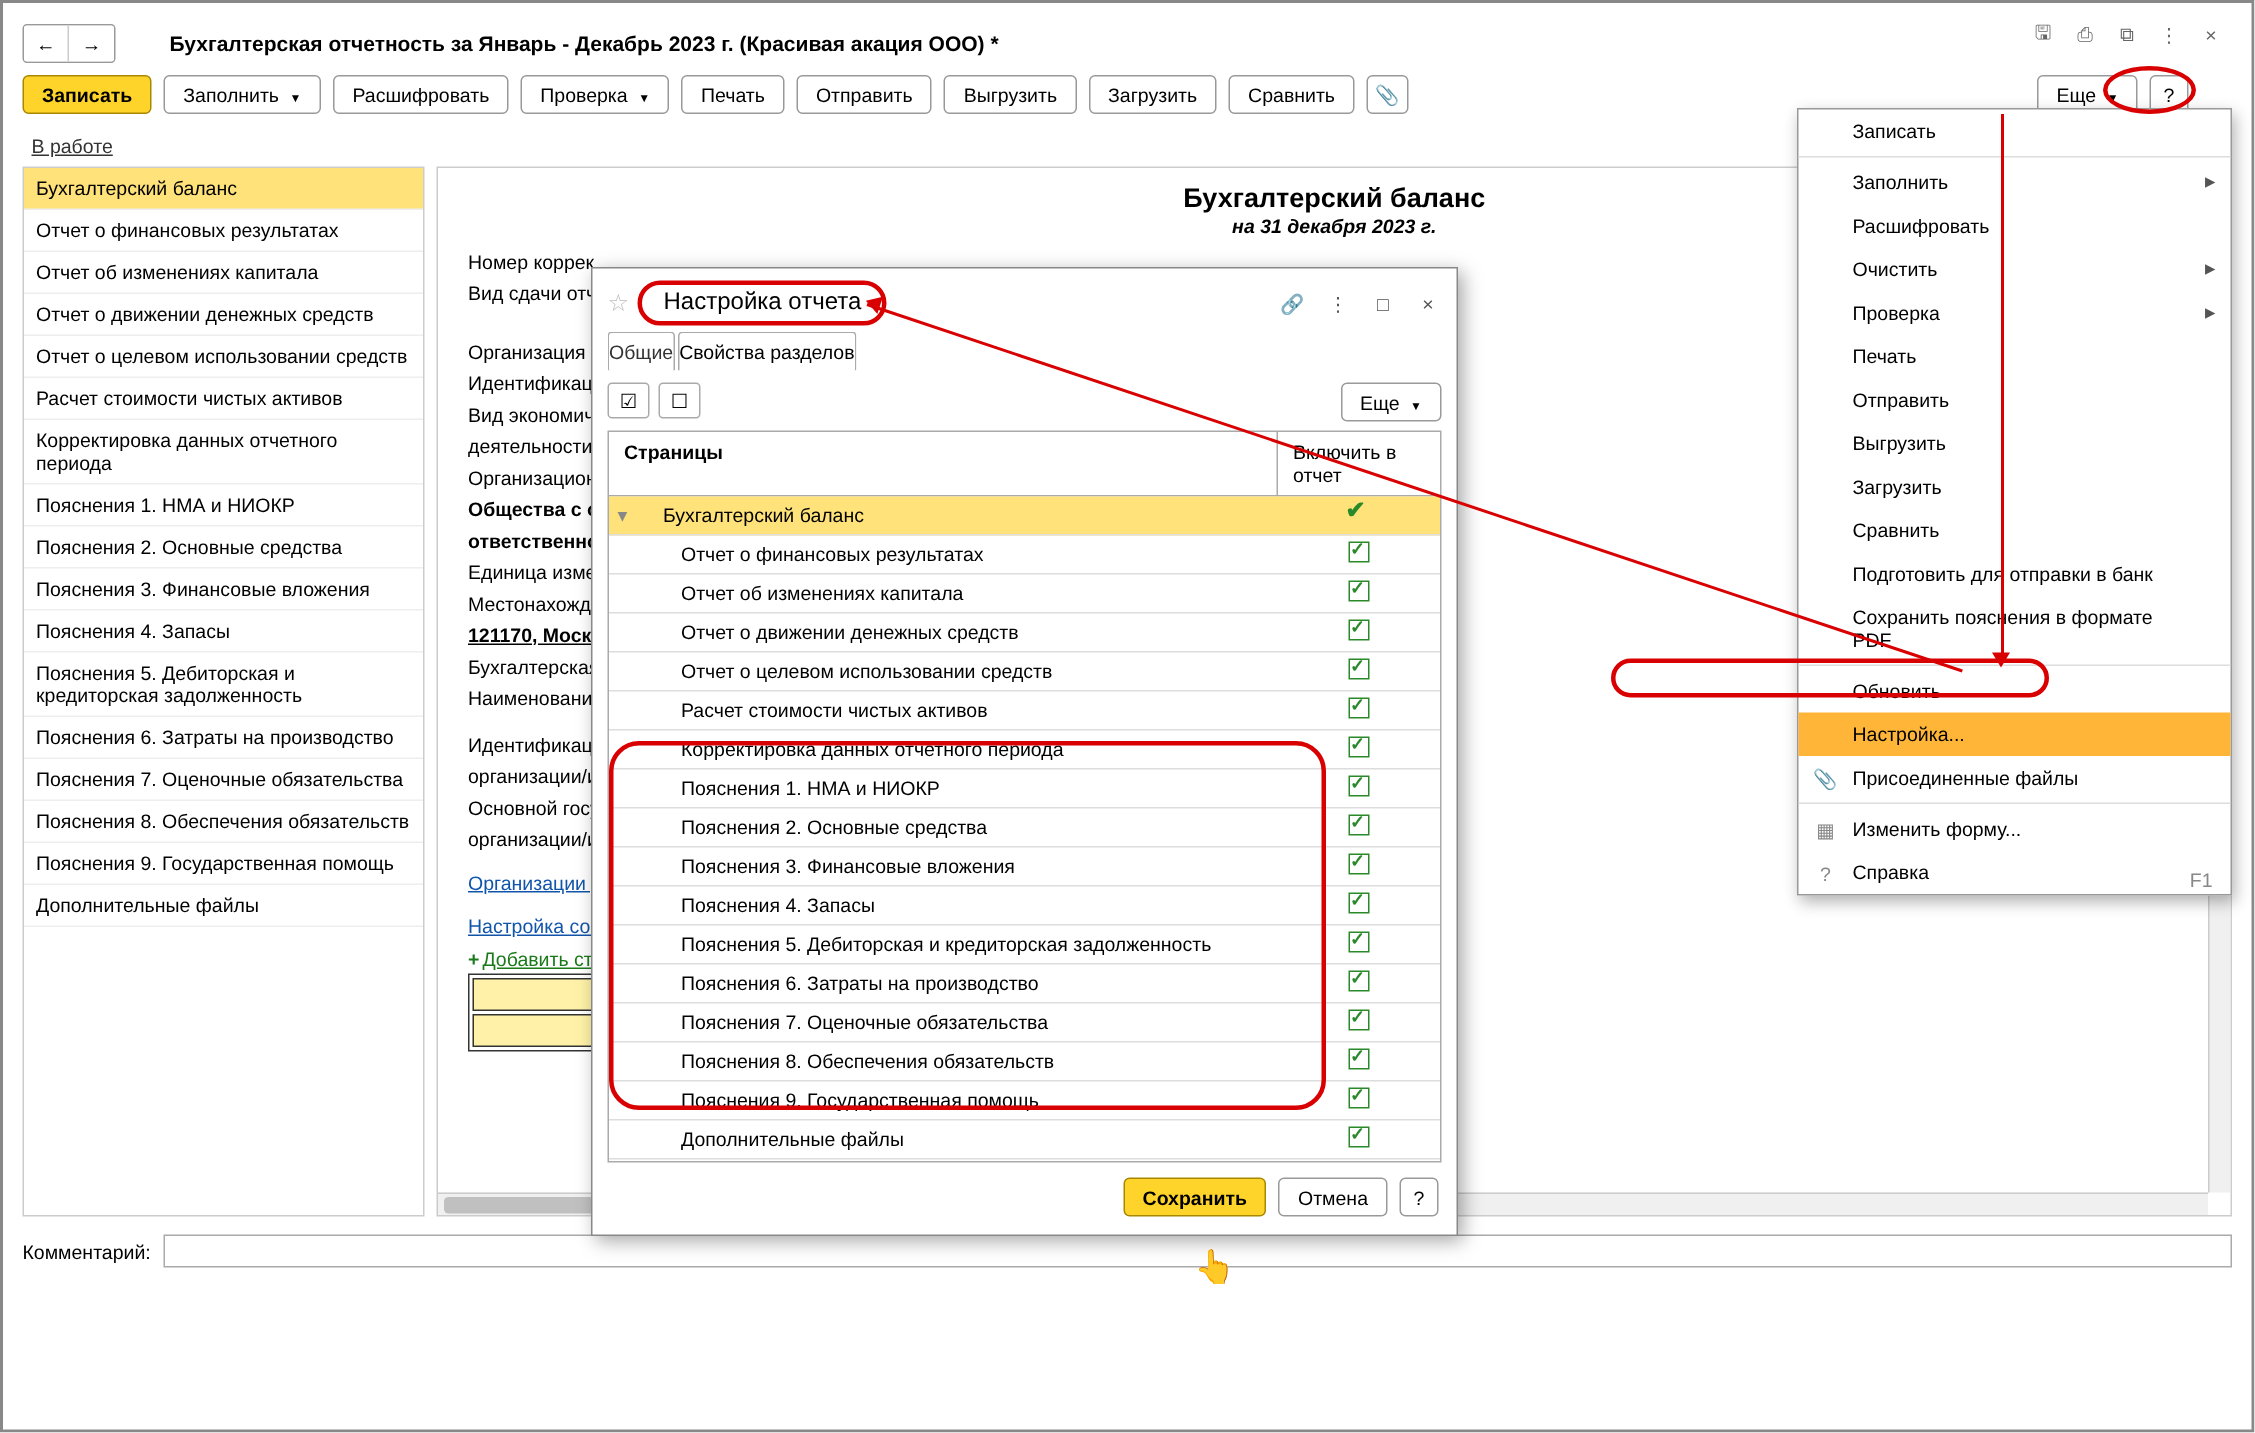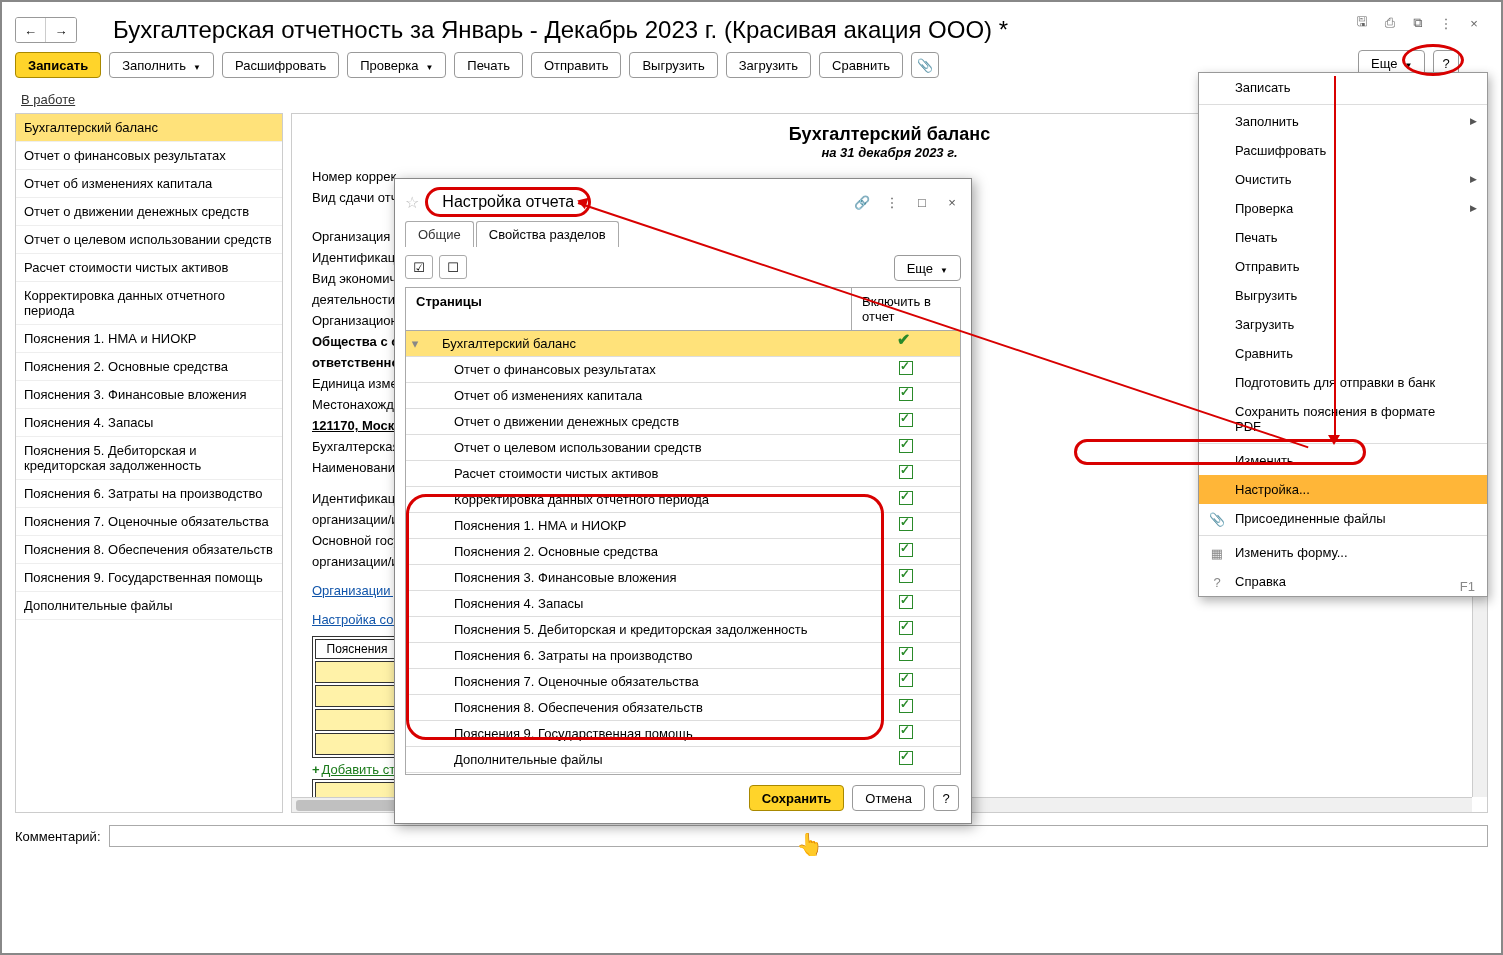--- a/index.html
+++ b/index.html
@@ -3,21 +3,21 @@
 <meta charset="utf-8">
 <style>
   * { box-sizing: border-box; margin: 0; padding: 0; font-family: Arial, sans-serif; font-size: 13px; }
   body { background: #fff; }
   .canvas { width: 1503px; height: 955px; position: relative; border: 2px solid #888; padding: 10px 13px 50px 13px; background:#fff;}
   
   .topbar { display:flex; align-items:center; gap:6px; padding:4px 0 6px 0; }
   .nav-arrows { display:flex; border:1px solid #999; border-radius:3px; overflow:hidden;}
   .nav-arrow { width:30px; height:24px; display:flex; align-items:center; justify-content:center; border-right:1px solid #ccc; background:#fff;}
   .nav-arrow:last-child{border-right:none;}
-  .title { font-size:24px; padding-left:30px; font-weight:normal;}
+  .title { font-size:14px; padding-left:30px; font-weight:bold;}
   .top-right-icons { position:absolute; right:18px; top:12px; display:flex; gap:10px; align-items:center;}
   .tri-icon{ width:18px; height:18px; display:flex; align-items:center; justify-content:center; color:#666;}
   
   .toolbar { display:flex; gap:8px; align-items:center; padding:2px 0 8px 0;}
   .btn { border:1px solid #999; border-radius:4px; padding:4px 12px; background:#fff; display:inline-flex; align-items:center; gap:4px; height:26px;}
   .btn.primary { background:#ffd42a; font-weight:bold; border-color:#a88800;}
   .btn .caret::after{content:"▼"; font-size:8px; margin-left:3px;}
   .btn-help{ width:26px; padding:0; justify-content:center;}
   .btn-icon-only{ width:28px; padding:0; justify-content:center;}
   
@@ -53,21 +53,21 @@
   
   
   .modal { position:absolute; left:392px; top:176px; width:578px; height:646px; background:#fff; border:1px solid #888; box-shadow:3px 3px 12px rgba(0,0,0,0.35); display:flex; flex-direction:column;}
   .modal-titlebar{ display:flex; align-items:center; padding:8px 10px 4px 10px; gap:6px;}
   .star{color:#bbb; font-size:16px;}
   .modal-title{ font-size:16px; font-weight:normal; border:3px solid #d80000; border-radius:20px; padding:3px 14px;}
   .modal-title-icons{margin-left:auto; display:flex; gap:12px; align-items:center; color:#555;}
   .mt-icon{width:18px;height:18px; display:flex; align-items:center; justify-content:center;}
   
   .modal-tabs{ display:flex; padding:0 10px; position:relative;}
-  .tab{ border:1px solid #aaa; border-bottom:none; padding:5px 12px; background:#fff; border-radius:3px 3px 0 0; margin-right:2px;}
+  .tab{ border:1px solid #aaa; border-bottom:none; padding:5px 0; background:#fff; border-radius:3px 3px 0 0; margin-right:2px;}
   .tab.inactive{color:#333;}
   
   .modal-toolbar{ display:flex; gap:6px; padding:8px 10px 6px 10px;}
   .tiny-btn{ border:1px solid #aaa; border-radius:3px; width:28px; height:24px; display:flex; align-items:center; justify-content:center; background:#fff;}
   .modal-toolbar .right{margin-left:auto;}
   
   .modal-table{ flex:1; margin:0 10px; border:1px solid #aaa; position:relative; overflow:hidden;}
   .mt-head{ display:flex; border-bottom:1px solid #aaa; background:#fff;}
   .mt-head div{padding:6px 10px; font-size:13px;}
   .col-page{flex:1; border-right:1px solid #aaa;font-weight:bold;}
@@ -201,39 +201,20 @@
       <div class="info-row">Наименование</div>
       <div style="height:10px"></div>
       <div class="info-row">Идентификаци</div>
       <div class="info-row">организации/и</div>
       <div class="info-row">Основной госу</div>
       <div class="info-row">организации/и</div>
       <div style="height:8px"></div>
       <div class="info-row"><span class="underline">Организации для</span></div>
       <div style="height:8px"></div>
       <div class="info-row"><span class="underline">Настройка сос</span></div>
-      <table class="table-mini">
-        <tbody>
-            <tr>
-              <th>Пояснения</th>
-            </tr>
-        <tr>
-              <td></td>
-            </tr>
-        <tr>
-              <td></td>
-            </tr>
-        <tr>
-              <td></td>
-            </tr>
-        <tr>
-              <td></td>
-            </tr>
-      </tbody>
-        </table>
       <div><span class="plus">+</span><span class="add-link">Добавить ст</span></div>
       <table class="table-mini" style="margin-top:2px;">
         <tbody>
             <tr>
               <td></td>
             </tr>
         <tr>
               <td></td>
             </tr>
       </tbody>
@@ -261,21 +242,21 @@
     <div class="menu-item menu-sub">Очистить</div>
     <div class="menu-item menu-sub">Проверка</div>
     <div class="menu-item">Печать</div>
     <div class="menu-item">Отправить</div>
     <div class="menu-item">Выгрузить</div>
     <div class="menu-item">Загрузить</div>
     <div class="menu-item">Сравнить</div>
     <div class="menu-item">Подготовить для отправки в банк</div>
     <div class="menu-item">Сохранить пояснения в формате PDF</div>
     <div class="menu-sep"></div>
-    <div class="menu-item">Изменить</div>
+    <div class="menu-item">Обновить</div>
     <div class="menu-item hilite">Настройка...</div>
     <div class="menu-item"><span class="menu-icon">📎</span><span>Присоединенные файлы</span></div>
     <div class="menu-sep"></div>
     <div class="menu-item"><span class="menu-icon">▦</span><span>Изменить форму...</span></div>
     <div class="menu-item"><span class="menu-icon">?</span><span>Справка</span><span class="menu-shortcut">F1</span></div>
   </div>
 
   <div class="modal">
     <div class="modal-titlebar">
       <span class="star">☆</span>

